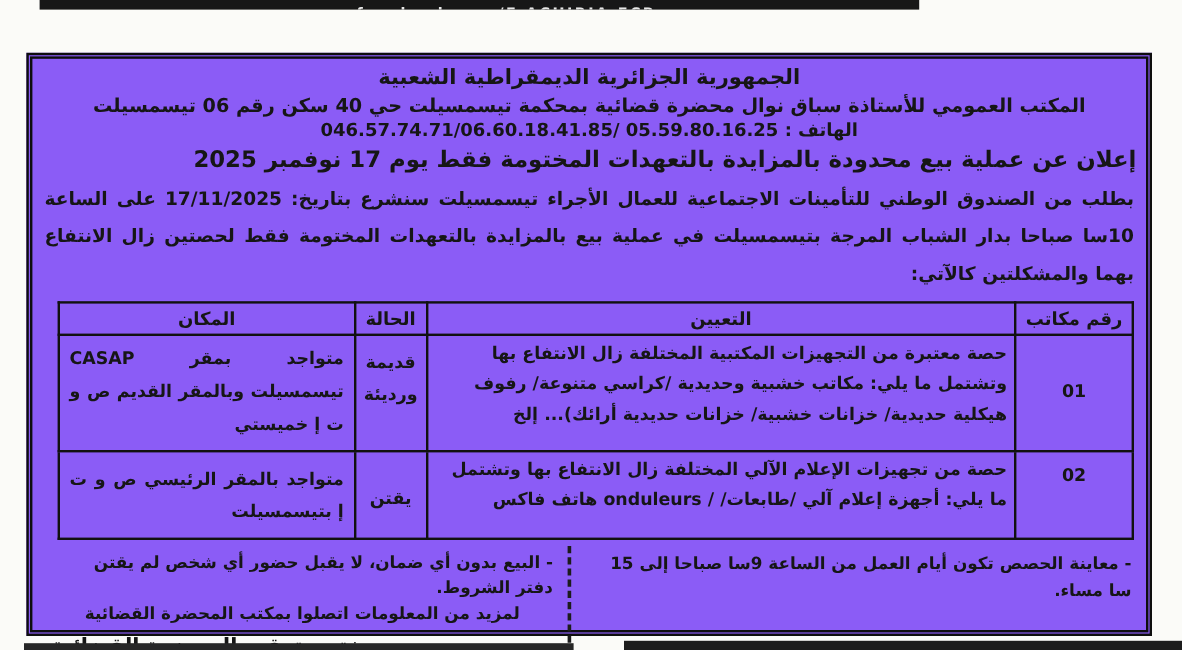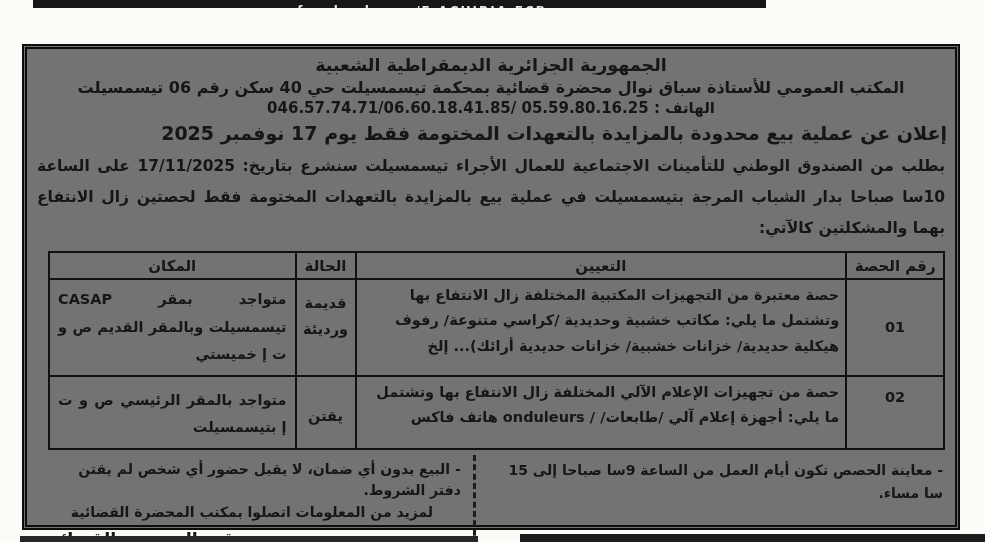--- a/index.html
+++ b/index.html
@@ -20,21 +20,21 @@
   .watermark-bar span {
     display: inline-block; margin-top: -9px;
     color: #e8e8e8; font-size: 12px; font-weight: bold; letter-spacing: 2px;
     white-space: nowrap;
   }
 
   
   .frame {
     position: absolute; left: 22px; top: 44px; width: 938px; height: 486px;
     border: 5px double #0e0e0e;
-    background: #737373;
+    background: #8b5cf6;
     padding: 4px 8px 0 8px;
     direction: rtl;
   }
 
   .republic-title {
     text-align: center; font-size: 17.5px; font-weight: bold;
     margin-top: 2px; letter-spacing: -0.2px;
   }
   .office-line {
     text-align: center; font-size: 16px; font-weight: bold; margin-top: 3px;
@@ -118,21 +118,21 @@
       <span class="nums">046.57.74.71/06.60.18.41.85/ 05.59.80.16.25</span>
     </div>
 
     <div class="announcement-title">إعلان عن عملية بيع محدودة بالمزايدة بالتعهدات المختومة فقط يوم 17 نوفمبر 2025</div>
 
     <div class="intro">بطلب من الصندوق الوطني للتأمينات الاجتماعية للعمال الأجراء تيسمسيلت سنشرع بتاريخ: 17/11/2025 على الساعة 10سا صباحا بدار الشباب المرجة بتيسمسيلت في عملية بيع بالمزايدة بالتعهدات المختومة فقط لحصتين زال الانتفاع بهما والمشكلتين كالآتي:</div>
 
     <table class="lots">
       <thead>
         <tr>
-          <th class="col-lot">رقم الحصة</th>
+          <th class="col-lot">رقم مكاتب</th>
           <th class="col-desig">التعيين</th>
           <th class="col-cond">الحالة</th>
           <th class="col-loc">المكان</th>
         </tr>
       </thead>
       <tbody>
         <tr class="row-1">
           <td class="lot">01</td>
           <td class="desig">حصة معتبرة من التجهيزات المكتبية المختلفة زال الانتفاع بها وتشتمل ما يلي: مكاتب خشبية وحديدية /كراسي متنوعة/ رفوف هيكلية حديدية/ خزانات خشبية/ خزانات حديدية أرائك)... إلخ</td>
           <td class="cond">قديمة ورديئة</td>

